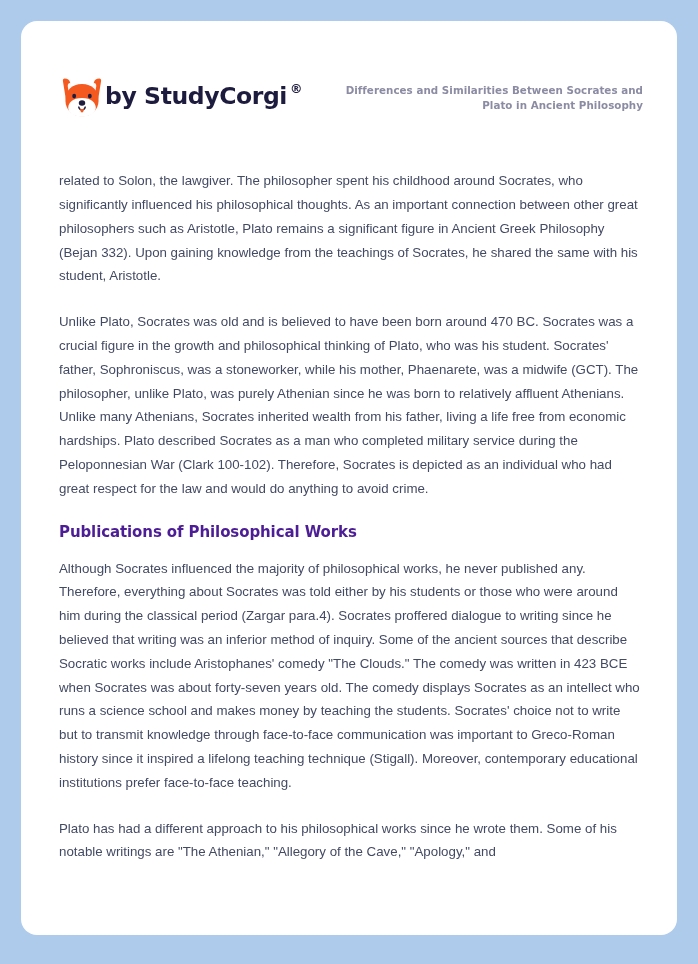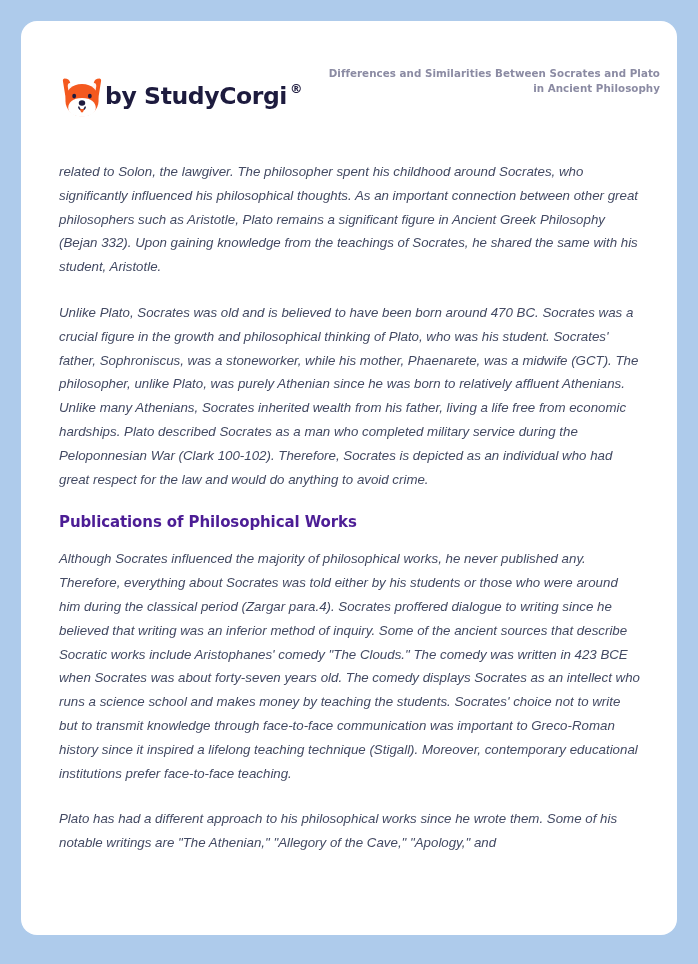--- a/index.html
+++ b/index.html
@@ -66,41 +66,40 @@
     max-width: 345px;
     padding-top: 4px;
   }
   .header-title {
     font-family: "DejaVu Sans", sans-serif;
     font-size: 10.3px;
     font-weight: bold;
     line-height: 1.42;
     color: #8b8ba3;
     letter-spacing: 0.05px;
-    margin: 0;
+    margin: 17px;
   }
   .header-url {
     font-size: 9.6px;
     line-height: 1.45;
     color: #9a9ab0;
     margin: 8px 0 0 0;
     word-break: break-word;
   }
   
   .doc-body {
     padding: 0 36px 0 38px;
     margin-top: 40px;
   }
   .doc-paragraph {
     font-size: 13.3px;
     line-height: 23.8px;
     color: #434a63;
     margin: 15px 0 18px 0;
     text-align: left;
-    font-style: italic;
   }
   .doc-paragraph.spaced-after {
     margin-bottom: 22px;
   }
   .doc-heading {
     font-family: "DejaVu Sans", sans-serif;
     font-size: 15px;
     font-weight: bold;
     color: #4c1d95;
     margin: 20px 0 16px 0;

